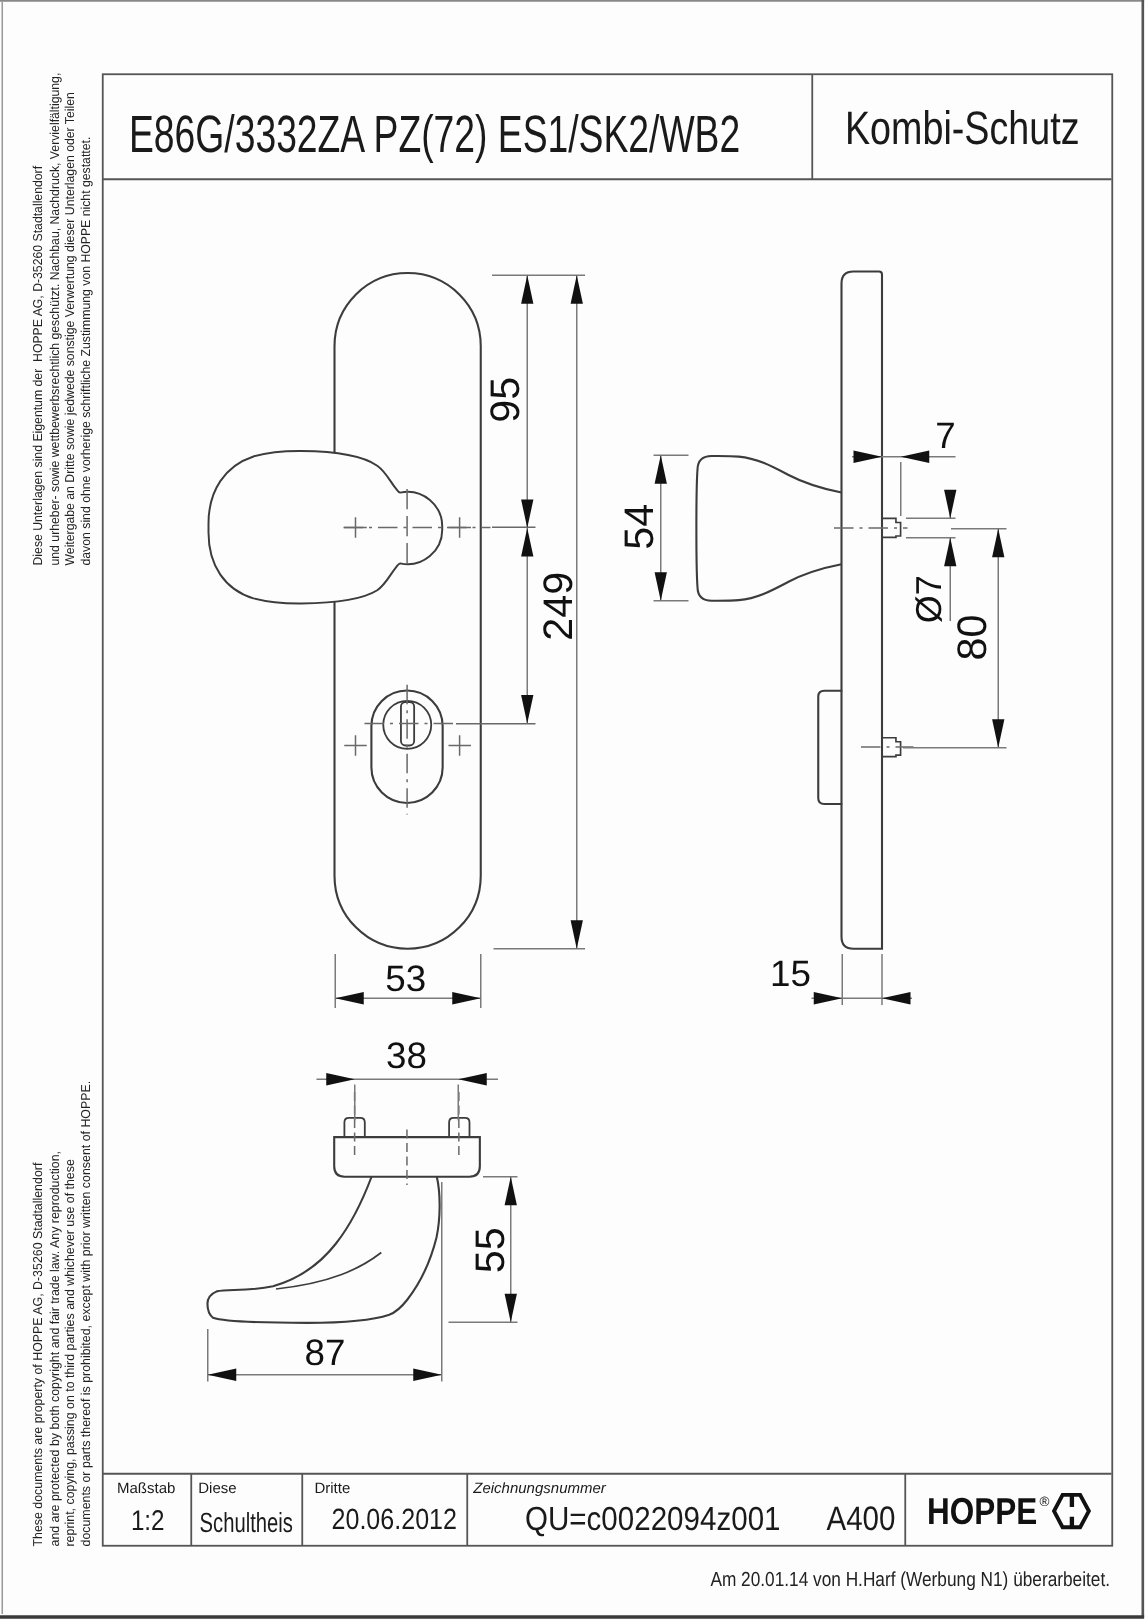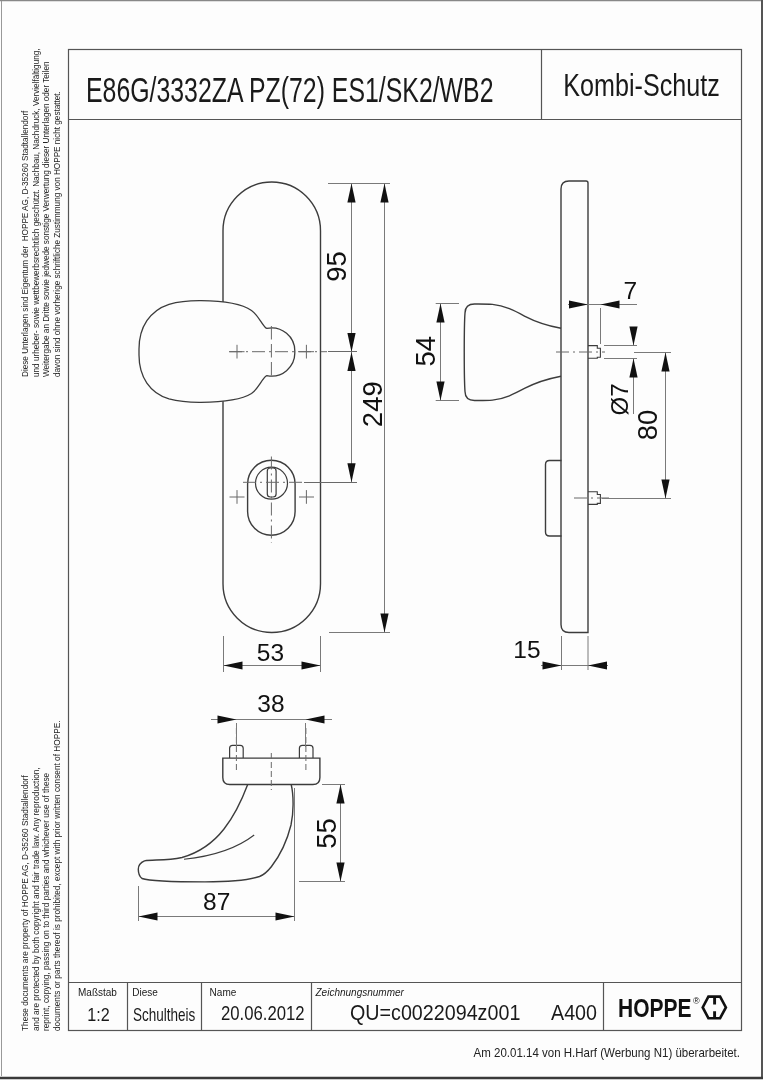--- a/index.html
+++ b/index.html
@@ -243,21 +243,21 @@
 
 <div class="abs" style="left:20px;top:1031px;font-size:8.6px;line-height:10.6px;transform:rotate(-90deg) scaleX(0.96);transform-origin:0 0;color:#222;">
 <div>These documents are property of HOPPE AG, D-35260 Stadtallendorf</div>
 <div>and are protected by both copyright and fair trade law. Any reproduction,</div>
 <div>reprint, copying, passing on to third parties and whichever use of these</div>
 <div>documents or parts thereof is prohibited, except with prior written consent of HOPPE.</div>
 </div>
 
 <div class="abs" style="left:78px;top:988.2px;font-size:10px;">Maßstab</div>
 <div class="abs" style="left:132.2px;top:988.2px;font-size:10px;">Diese</div>
-<div class="abs" style="left:209.6px;top:988.2px;font-size:10px;">Name</div>
+<div class="abs" style="left:209.6px;top:988.2px;font-size:10px;">Dritte</div>
 <div class="abs" style="left:315.5px;top:988.2px;font-size:10px;font-style:italic;">Zeichnungsnummer</div>
 
 <div class="abs" style="left:68.5px;top:1005px;width:59px;text-align:center;font-size:19px;transform:scaleX(0.85);transform-origin:50% 0;">1:2</div>
 <div class="abs" style="left:133px;top:1005.9px;font-size:18.5px;transform:scaleX(0.73);transform-origin:0 0;">Schultheis</div>
 <div class="abs" style="left:220.6px;top:1003.5px;font-size:19.5px;transform:scaleX(0.857);transform-origin:0 0;">20.06.2012</div>
 <div class="abs" style="left:350.3px;top:1001.9px;font-size:22.2px;transform:scaleX(0.888);transform-origin:0 0;">QU=c0022094z001</div>
 <div class="abs" style="left:550.6px;top:1002.2px;font-size:22.6px;transform:scaleX(0.871);transform-origin:0 0;">A400</div>
 
 <div class="abs" style="left:618.2px;top:996px;font-size:25px;font-weight:bold;color:#111;transform:scaleX(0.84);transform-origin:0 0;">HOPPE</div>
 

